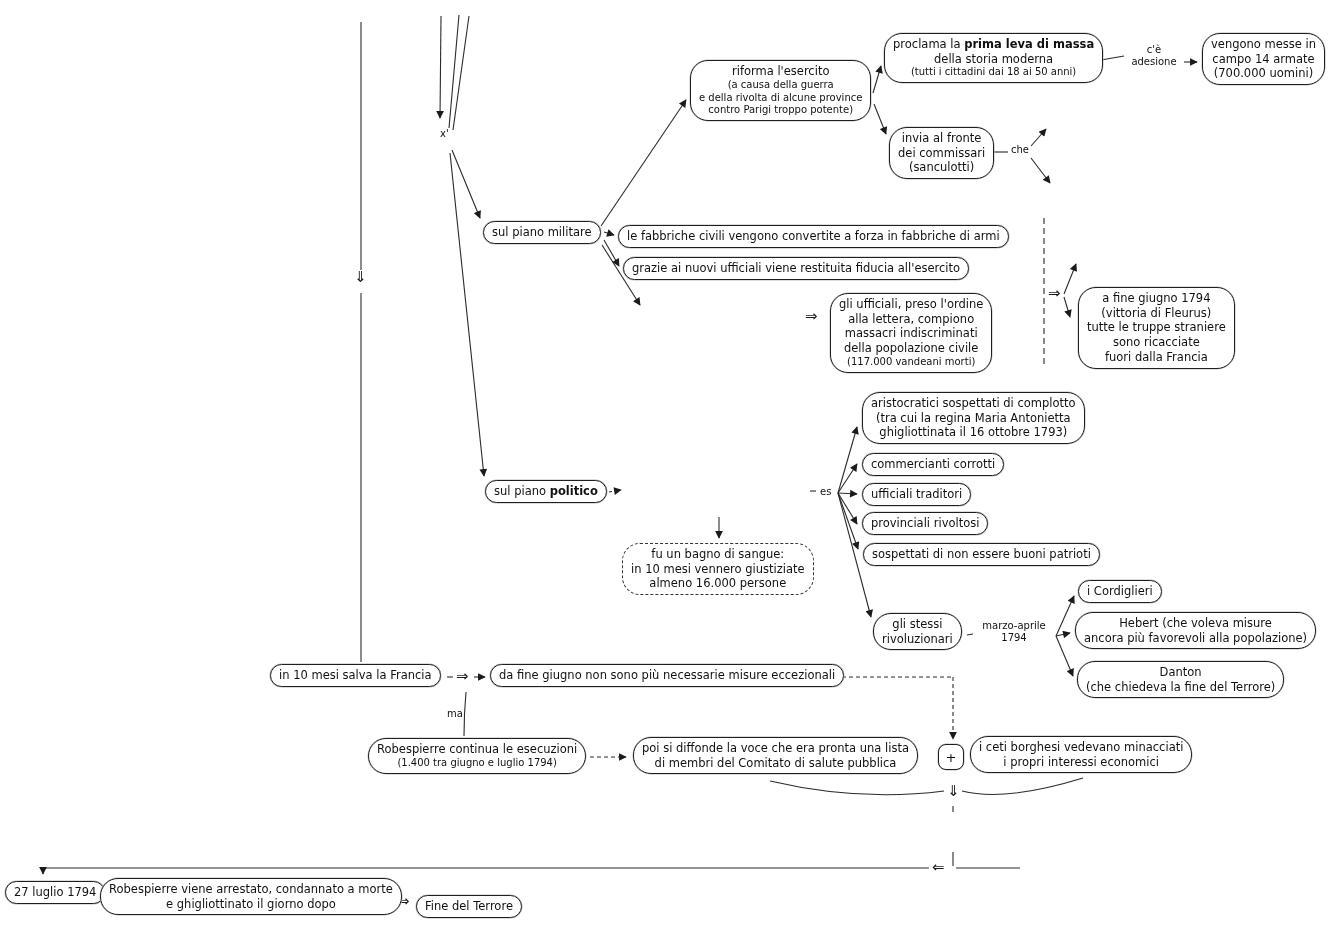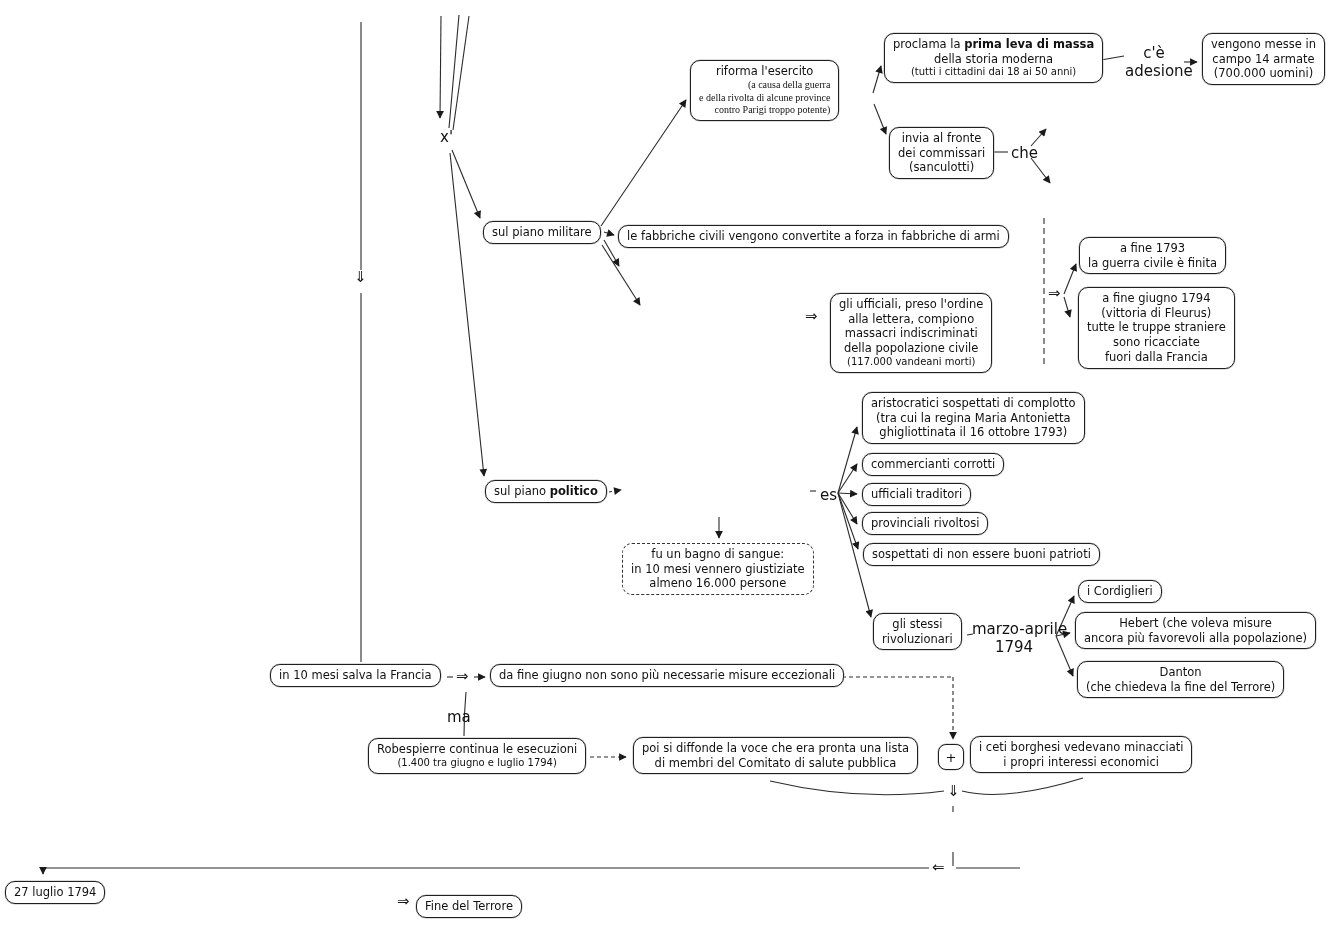--- a/index.html
+++ b/index.html
@@ -1,27 +1,27 @@
 <!DOCTYPE html>
 <html><head>
 <meta charset="utf-8">
 <style>
   html,body{margin:0;padding:0;background:#ffffff;}
   #canvas{position:relative;width:1333px;height:930px;background:#ffffff;overflow:hidden;
           font-family:"DejaVu Sans","Liberation Sans",sans-serif;color:#111;}
   svg.wires{position:absolute;left:0;top:0;width:1333px;height:930px;}
-  .node{position:absolute;background:#fff;border:1.3px solid #1f1f1f;border-radius:10px;
+  .node{position:absolute;background:#fff;border:1.3px solid #1f1f1f;border-radius:18px;
         padding:3px 8px;text-align:center;font-size:11.5px;line-height:1.28;width:max-content;
         box-shadow:0 0 0 0.5px #bbb;}
   .node.dashed{border-style:dashed;box-shadow:none;border-color:#333;}
   .node .ln{white-space:pre;}
   .node .sm{font-size:10px;}
-  .node .tl{text-align:right;font-family:Liberation Serif, serif;}
+  .node .tl{text-align:center;}
   .node b{font-weight:bold;}
-  .flabel{position:absolute;font-size:15px;line-height:1.2;text-align:center;white-space:pre;}
+  .flabel{position:absolute;font-size:10px;line-height:1.2;text-align:center;white-space:pre;}
   .glyph{position:absolute;font-size:15px;line-height:1;color:#1a1a1a;background:#fff;padding:0 1px;}
   .plusnode{position:absolute;width:24px;height:24px;border:1.3px solid #1f1f1f;border-radius:8px;
             background:#fff;font-size:13px;display:flex;align-items:center;justify-content:center;
             box-shadow:0 0 0 0.5px #bbb;}
 </style>
 </head>
 <body>
 
 <div id="canvas">
 
@@ -125,34 +125,33 @@
 
 
   <div class="node" style="left:483px;top:221px">
     <div class="ln">sul piano militare</div>
   </div>
 
   <div class="node" style="left:618px;top:225px">
     <div class="ln">le fabbriche civili vengono convertite a forza in fabbriche di armi</div>
   </div>
 
+  <div class="node" style="left:623px;top:257px">
+    <div class="ln">grazie ai nuovi ufficiali viene restituita fiducia all'esercito</div>
+  </div>
 
 
   <div class="node" style="left:830px;top:293px">
     <div class="ln">gli ufficiali, preso l'ordine</div>
     <div class="ln">alla lettera, compiono</div>
     <div class="ln">massacri indiscriminati</div>
     <div class="ln">della popolazione civile</div>
     <div class="ln sm">(117.000 vandeani morti)</div>
   </div>
 
-  <div class="node" style="left:1079px;top:237px">
-    <div class="ln">a fine 1793</div>
-    <div class="ln">la guerra civile è finita</div>
-  </div>
 
   <div class="node" style="left:1078px;top:287px">
     <div class="ln">a fine giugno 1794</div>
     <div class="ln">(vittoria di Fleurus)</div>
     <div class="ln">tutte le truppe straniere</div>
     <div class="ln">sono ricacciate</div>
     <div class="ln">fuori dalla Francia</div>
   </div>
 
   <div class="node" style="left:485px;top:480px">
@@ -230,18 +229,22 @@
   <div class="node" style="left:970px;top:736px">
     <div class="ln">i ceti borghesi vedevano minacciati</div>
     <div class="ln">i propri interessi economici</div>
   </div>
 
 
   <div class="node" style="left:5px;top:881px">
     <div class="ln">27 luglio 1794</div>
   </div>
 
+  <div class="node" style="left:100px;top:878px">
+    <div class="ln">Robespierre viene arrestato, condannato a morte</div>
+    <div class="ln">e ghigliottinato il giorno dopo</div>
+  </div>
 
   <div class="node" style="left:416px;top:895px">
     <div class="ln">Fine del Terrore</div>
   </div>
 
 </div>
 
 </body></html>

